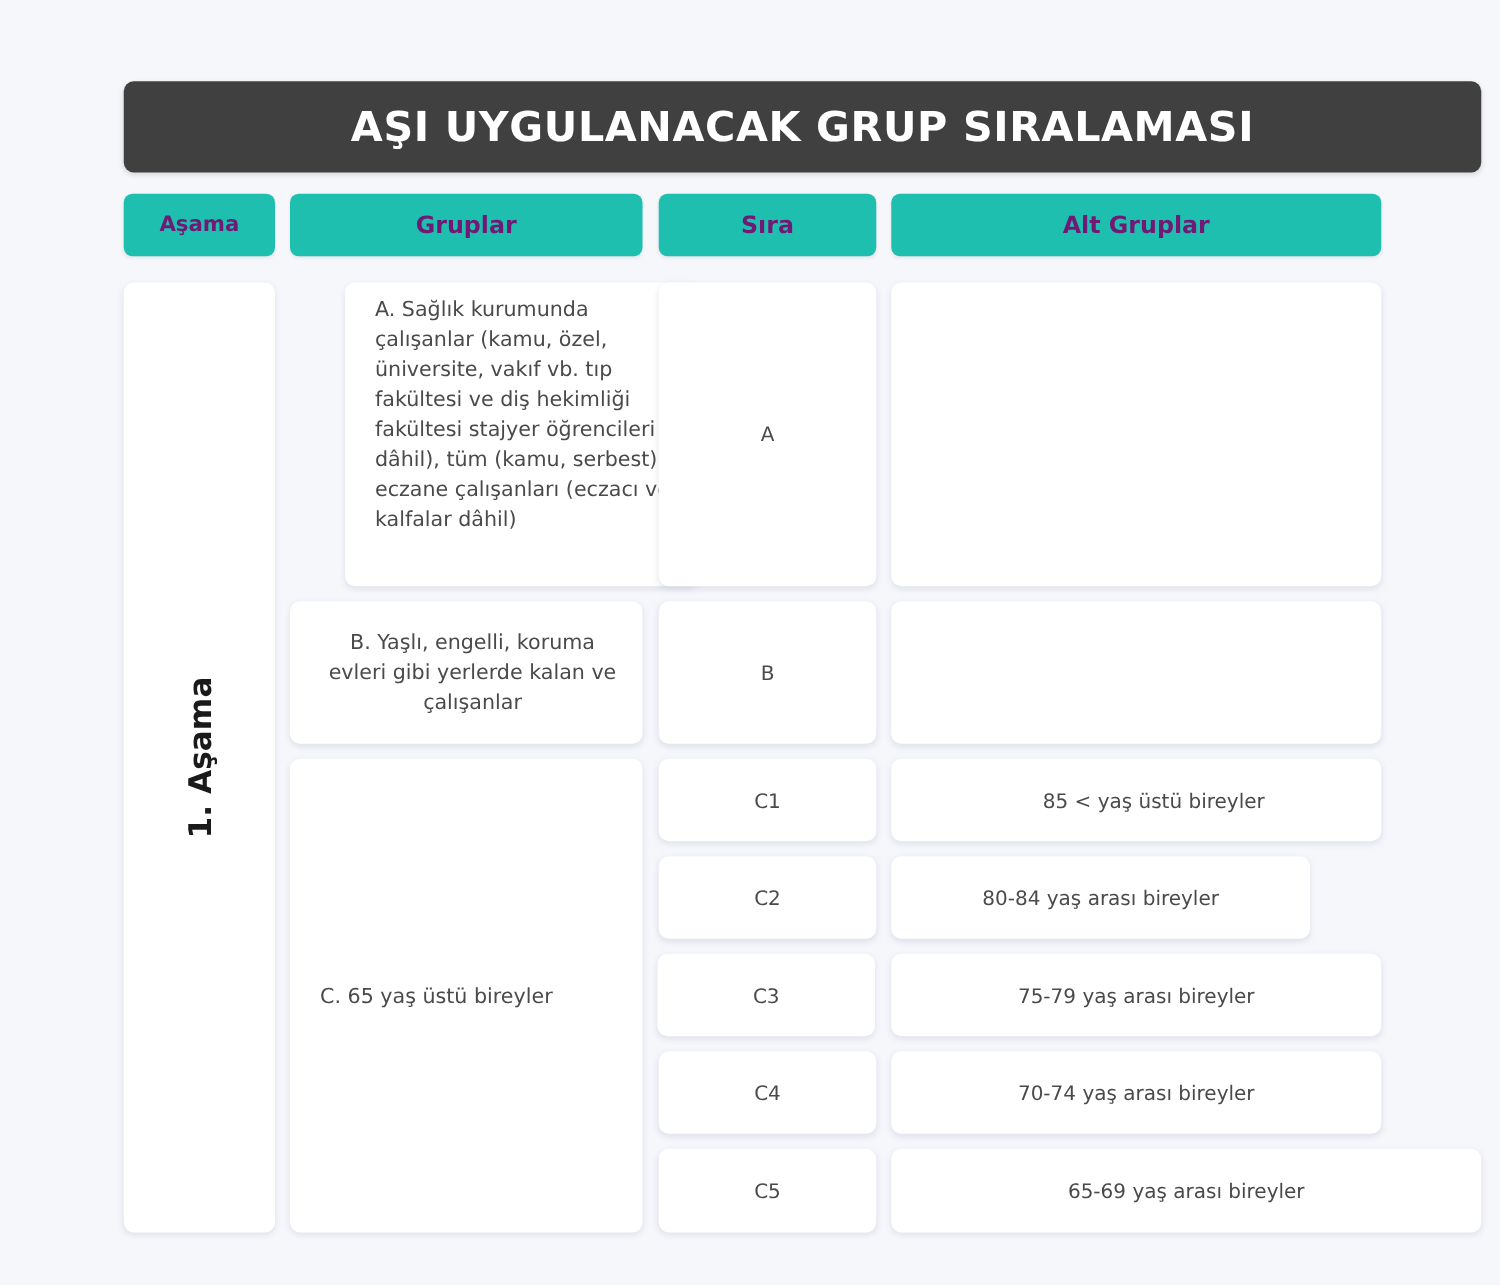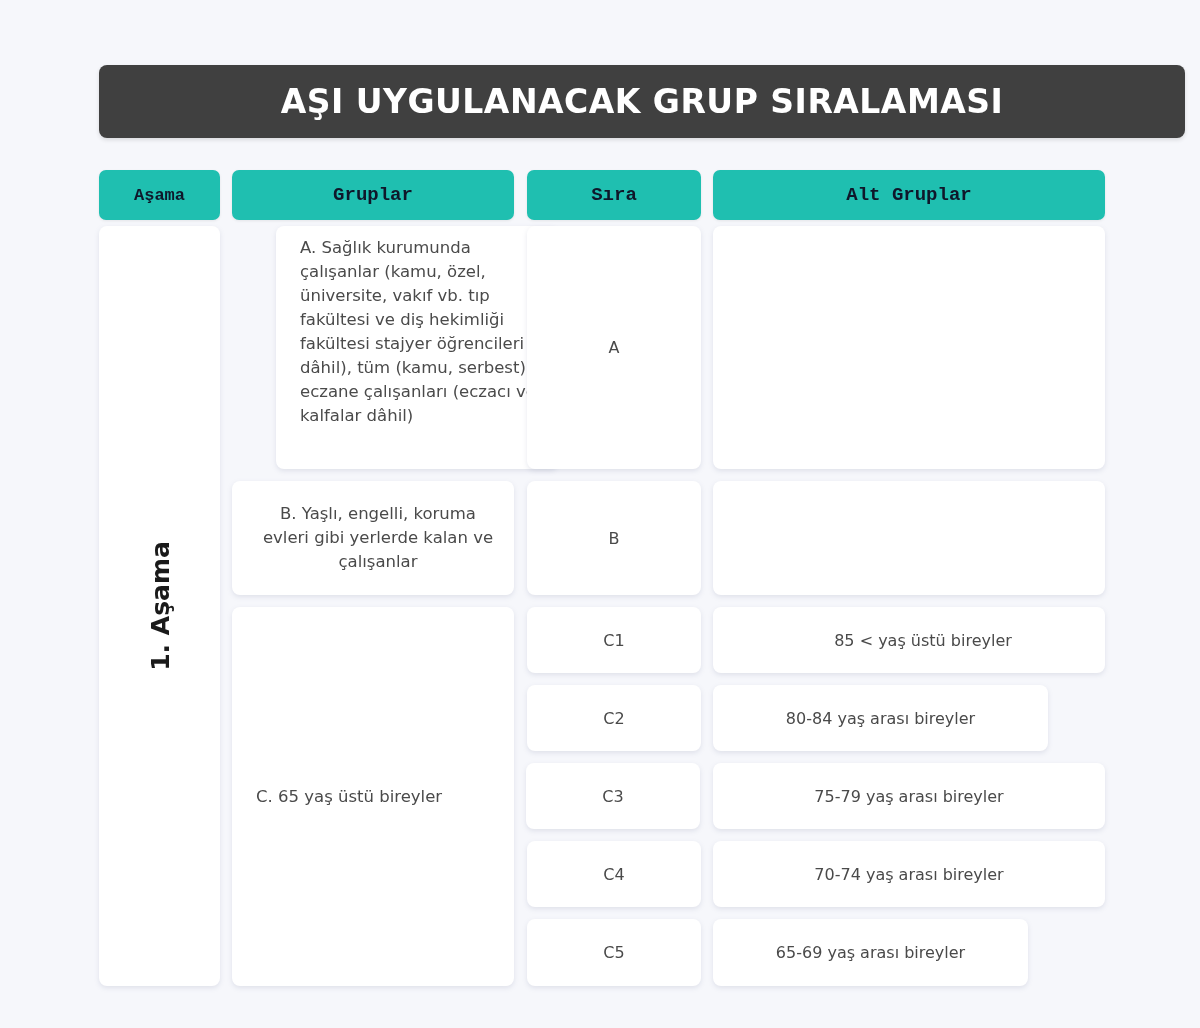--- a/index.html
+++ b/index.html
@@ -16,26 +16,25 @@
       background: #404040; border-radius: 8px;
       display: flex; align-items: center; justify-content: center;
       box-shadow: 0 2px 4px rgba(0,0,0,0.12);
     }
     .title-bar span {
       color: #ffffff; font-weight: bold; font-size: 33px; letter-spacing: 0.5px;
       font-family: "DejaVu Sans", sans-serif;
     }
 
     .hdr {
-      position: absolute; top: 170px; height: 50px;
+      position: absolute; top: 155px; height: 50px;
       background: #1fbfb0; border-radius: 7px;
       display: flex; align-items: center; justify-content: center;
-      color: #0f172a; font-weight: bold; font-size: 19px;
+      color: #701a75; font-weight: bold; font-size: 19px;
       box-shadow: 0 1px 3px rgba(0,0,0,0.08);
-      font-family: Liberation Mono, monospace;
     }
     .hdr.small { font-size: 17px; }
 
     .cell {
       position: absolute; background: #ffffff; border-radius: 8px;
       box-shadow: 0 2px 5px rgba(120,130,160,0.18);
       color: #4a4a4a; font-size: 16px;
     }
     .cell.center { display: flex; align-items: center; justify-content: center; }
     .cell.textblock {
@@ -115,17 +114,17 @@
   <div class="cell center" style="left:527px; top:841px; width:174px; height:66px;">
     <span>C4</span>
   </div>
   <div class="cell center" style="left:713px; top:841px; width:392px; height:66px;">
     <span>70-74 yaş arası bireyler</span>
   </div>
 
   <div class="cell center" style="left:527px; top:919px; width:174px; height:67px;">
     <span>C5</span>
   </div>
-  <div class="cell center" style="left:713px; top:919px; width:315px; height:67px;">
+  <div class="cell center" style="left:713px; top:919px; width:472px; height:67px;">
     <span>65-69 yaş arası bireyler</span>
   </div>
 
 </div>
 
 </body></html>

